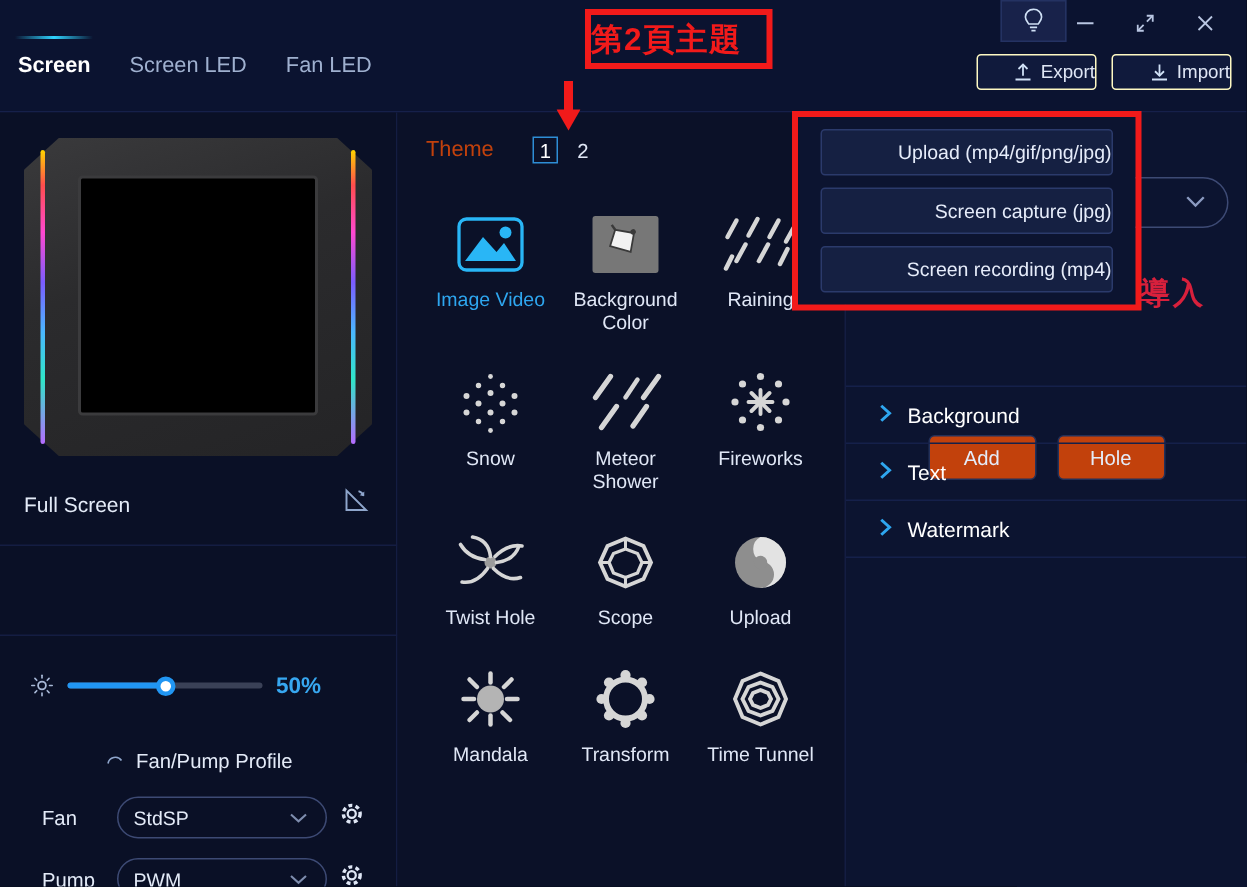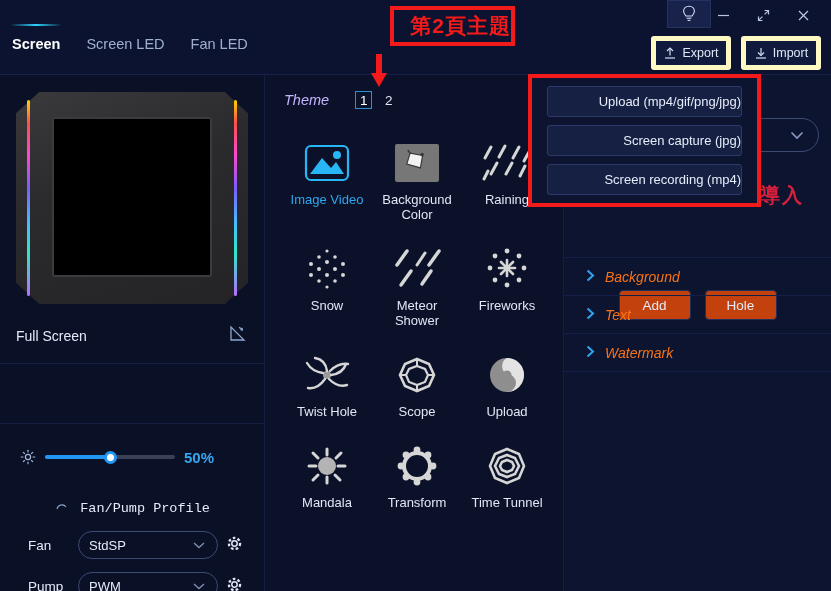--- a/index.html
+++ b/index.html
@@ -50,25 +50,25 @@
   .tab.active { color: #ffffff; font-weight: bold; }
   .tab.active::before {
     content: ""; position: absolute; left: 0; right: 0; top: -10px; height: 2px;
     background: linear-gradient(90deg, rgba(0,200,255,0) 0%, #2fd3ff 50%, rgba(0,200,255,0) 100%);
   }
   .io-buttons {
     position: absolute; right: 10px; top: 36px;
     display: flex; gap: 10px;
   }
   .io-btn {
-    width: 80px; height: 34px;
+    width: 80px; height: 24px;
     background: #101a3c;
-    border: 5px solid #fef9c3;
+    border: 1px solid #fef9c3;
     border-radius: 3px;
-    display: flex; align-items: center; justify-content: center; gap: 5px;
+    display: flex; align-items: center; justify-content: flex-end; gap: 5px;
     font-size: 12.5px; color: #dfe6f5;
   }
 
   
   .left-panel {
     position: absolute; left: 0; top: 75px; width: 265px; height: 516px;
     background: #0a1026;
     border-right: 1px solid #141d42;
   }
   .mid-panel {
@@ -126,21 +126,21 @@
     background: #2196f3; border-radius: 2px;
   }
   .slider-knob {
     position: absolute; left: 50%; top: 50%;
     width: 13px; height: 13px; margin-left: -6.5px; margin-top: -6.5px;
     background: #ffffff; border: 3px solid #2196f3; border-radius: 50%;
   }
   .brightness-value { font-size: 15px; color: #37a7f0; font-weight: bold; }
   .profile-title {
     position: absolute; left: 0; top: 425px; width: 265px;
-    text-align: center; font-size: 13.5px; color: #e4ebf8; font-family: Liberation Mono, monospace;
+    text-align: center; font-size: 13.5px; color: #e4ebf8;
   }
   .profile-row {
     position: absolute; left: 28px; width: 225px; height: 30px;
     display: flex; align-items: center; gap: 8px;
   }
   .profile-label { width: 42px; font-size: 13.5px; color: #e4ebf8; }
   .dropdown {
     position: relative;
     width: 140px; height: 28px;
     border: 1px solid #3d4a74; border-radius: 14px;
@@ -150,21 +150,21 @@
   .dropdown .chev {
     position: absolute; right: 12px; top: 50%; transform: translateY(-50%);
     color: #7e8dae;
   }
 
   
   .theme-head {
     position: absolute; left: 19px; top: 16px;
     display: flex; align-items: center; gap: 26px;
   }
-  .theme-title { font-size: 14.5px; color: #c4b5fd; font-style: italic; }
+  .theme-title { font-size: 14.5px; color: #c2410c; }
   .page-nums { display: flex; align-items: center; gap: 8px; }
   .page-num {
     min-width: 17px; height: 18px; padding: 0 2px;
     display: flex; align-items: center; justify-content: center;
     font-size: 13.5px; color: #dfe6f5;
   }
   .page-num.active { border: 1px solid #2e8ed6; color: #ffffff; }
   .theme-grid {
     position: absolute; left: 17px; top: 64px; width: 270px;
     display: grid; grid-template-columns: repeat(3, 1fr);
@@ -197,21 +197,21 @@
     display: flex; align-items: center; justify-content: center;
     font-size: 13.5px; color: #e4ebf8;
   }
   .section-row {
     position: absolute; left: 0; width: 267px; height: 38px;
     display: flex; align-items: center; gap: 10px;
     padding-left: 22px;
     border-top: 1px solid #15204a;
   }
   .section-row .chev-r { color: #2ea6ef; font-size: 13px; font-weight: bold; }
-  .section-label { font-size: 14px; color: #f97316; font-style: italic; }
+  .section-label { font-size: 14px; color: #ffffff; }
 
   
   .popup {
     position: absolute; left: 532px; top: 78px;
     width: 225px; height: 125px;
     background: #0c1430;
     display: flex; flex-direction: column; align-items: center;
     justify-content: space-evenly;
   }
   .popup-btn {
@@ -220,21 +220,21 @@
     display: flex; align-items: center; justify-content: flex-end;
     font-size: 13px; color: #e6ecfa;
   }
 
   
   .anno-box {
     position: absolute; border: 4px solid #f21a1a; pointer-events: none;
   }
   .anno-title-box {
     left: 390px; top: 6px; width: 125px; height: 40px;
-    display: flex; align-items: center; justify-content: flex-end;
+    display: flex; align-items: center; justify-content: flex-start;
     background: #0b1330;
   }
   .anno-title-text {
     color: #f21a1a; font-size: 21px; font-weight: bold; letter-spacing: 1px;
   }
   .anno-popup-box { left: 528px; top: 74px; width: 233px; height: 133px; }
   .anno-arrow {
     position: absolute; left: 371px; top: 54px; width: 16px; height: 34px;
   }
   .anno-import-text {

